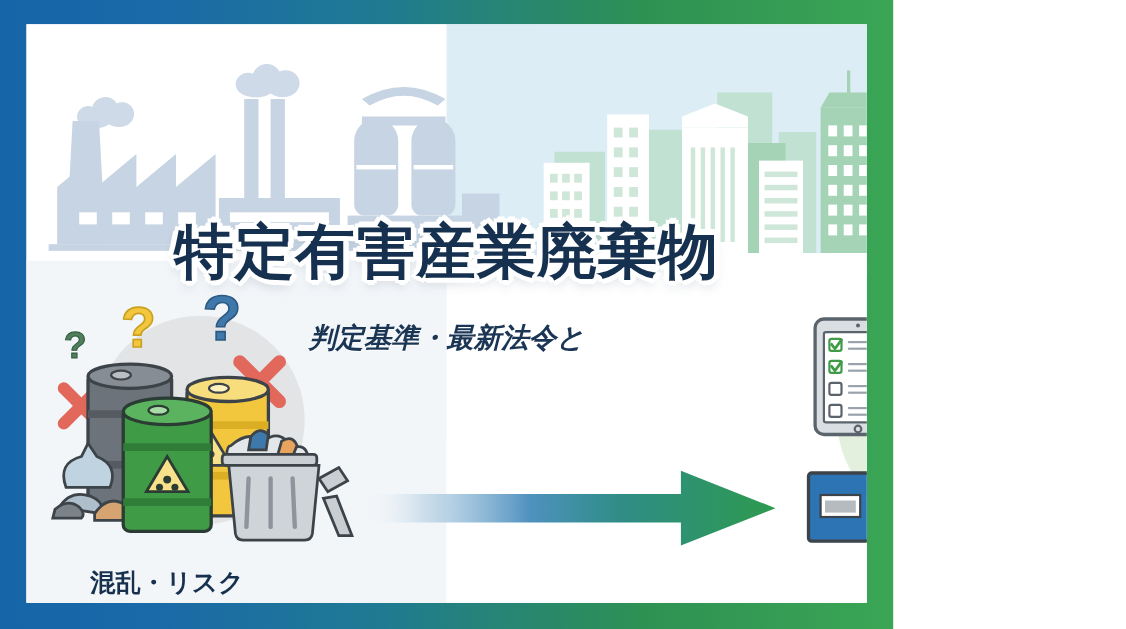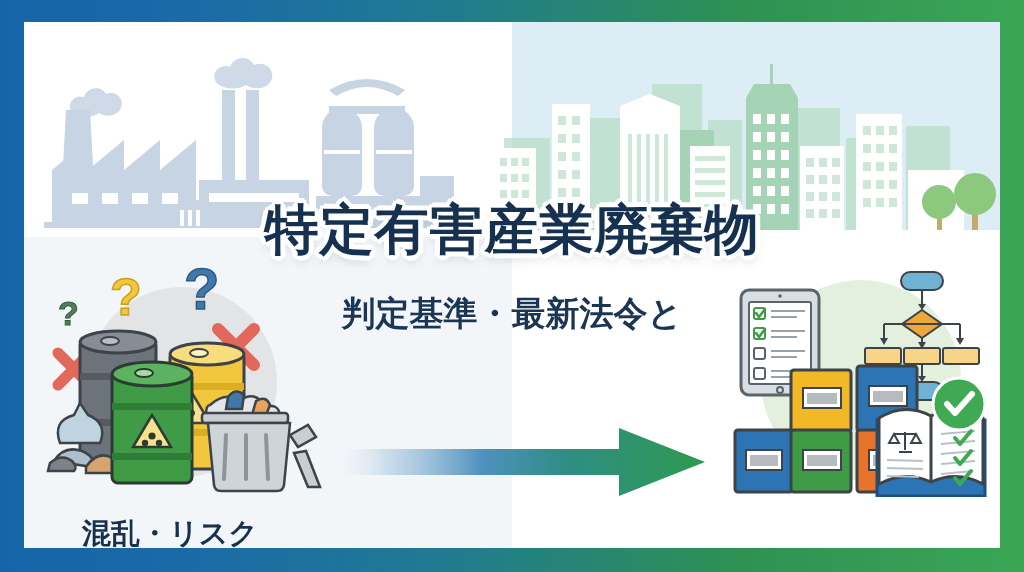--- a/index.html
+++ b/index.html
@@ -2,21 +2,21 @@
 <html><head>
 <meta charset="utf-8">
 <style>
   html,body{margin:0;padding:0;}
   body{
     width:1024px;height:572px;overflow:hidden;
     font-family:"Liberation Sans","DejaVu Sans",sans-serif;
     background:#ffffff;
   }
   .poster{
-    position:relative;width:1024px;height:572px;
+    position:relative;width:812px;height:572px;
     background:linear-gradient(90deg,#1565a8 0%,#1a6aa8 18%,#1f7a93 42%,#2e9153 72%,#3aa655 100%);
     box-sizing:border-box;
     overflow:hidden;
   }
   .inner{
     position:absolute;left:24px;top:22px;right:24px;bottom:24px;
     background:#ffffff;overflow:hidden;
   }
   
   .bg-left{position:absolute;left:0;top:0;width:50%;height:100%;background:#ffffff;}
@@ -42,35 +42,36 @@
       5px 1px 0 #fff,-5px 1px 0 #fff,1px 5px 0 #fff,1px -5px 0 #fff,
       0 6px 10px rgba(80,100,120,.28);
     line-height:1;
     white-space:nowrap;
     z-index:6;
   }
   
   .subtitle{
     position:absolute;left:50%;top:268px;transform:translateX(-50%);
     text-align:center;color:#1b3554;
-    font-size:34px;font-weight:bold;line-height:1.36;
+    font-size:25px;font-weight:bold;line-height:1.36;
     white-space:nowrap;z-index:6;
     text-shadow:0 1px 0 rgba(255,255,255,.8);
+    font-style:italic;
   }
 
   
   .arrow-wrap{position:absolute;left:305px;top:400px;width:380px;height:80px;z-index:5;}
 
   
   .ill-left{position:absolute;left:18px;top:245px;width:280px;height:230px;z-index:4;}
   .ill-right{position:absolute;left:705px;top:240px;width:265px;height:235px;z-index:4;}
 
   
   .cap{
-    position:absolute;font-size:29px;font-weight:bold;color:#16304e;
+    position:absolute;font-size:23px;font-weight:bold;color:#16304e;
     white-space:nowrap;z-index:6;
   }
   .cap-left{left:58px;top:492px;}
   .cap-right{left:700px;top:492px;}
 </style>
 </head>
 <body>
 
 <div class="poster">
   <div class="inner">

